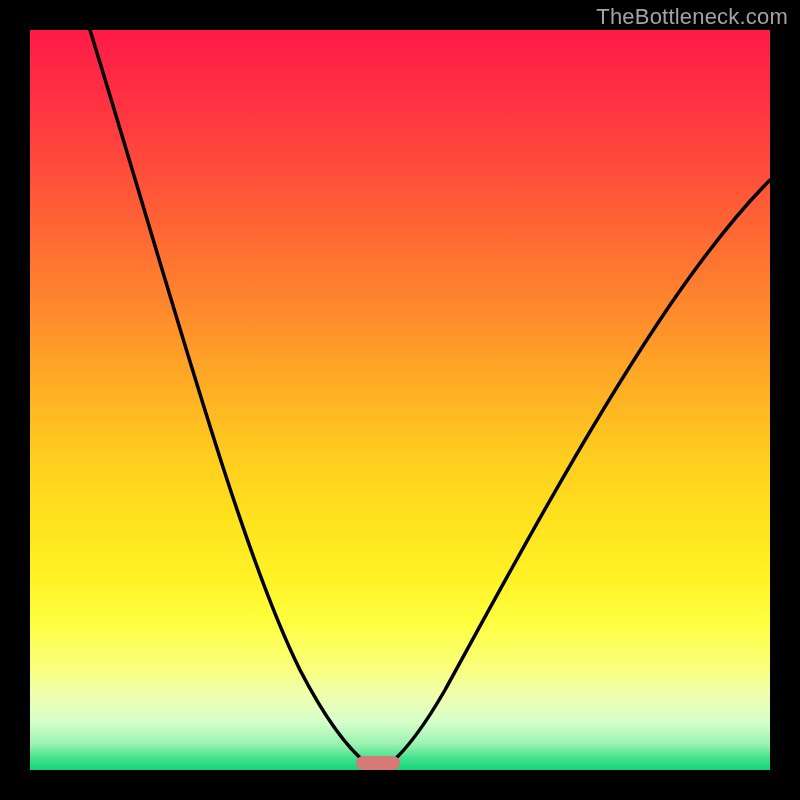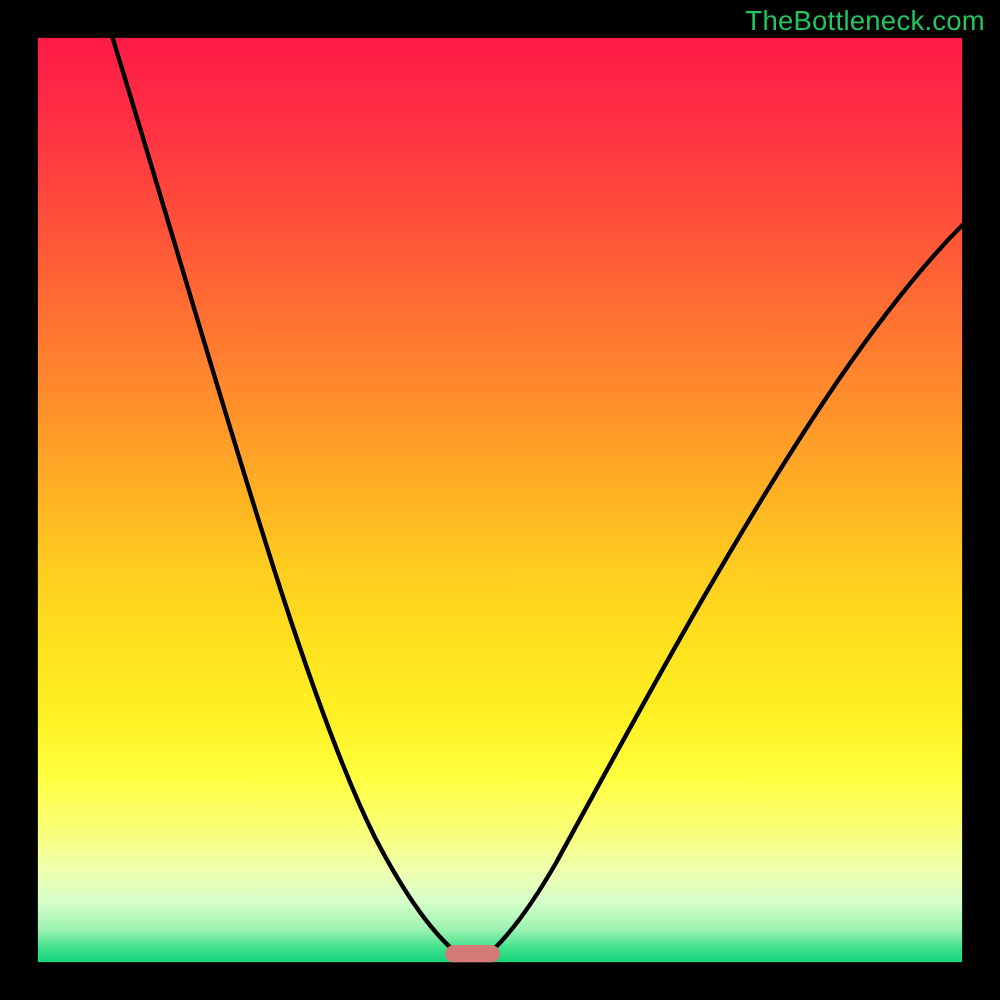--- a/index.html
+++ b/index.html
@@ -15,21 +15,21 @@
     left: 0;
     top: 0;
     width: 800px;
     height: 800px;
     background: #000;
   }
   .watermark {
     position: absolute;
     top: 4px;
     right: 12px;
-    color: #22c55e;
+    color: #a3a3a3;
     font-family: Arial, Helvetica, sans-serif;
     font-size: 22px;
     letter-spacing: 0.2px;
     user-select: none;
   }
   .plot {
     position: absolute;
     left: 30px;
     top: 30px;
     width: 740px;

